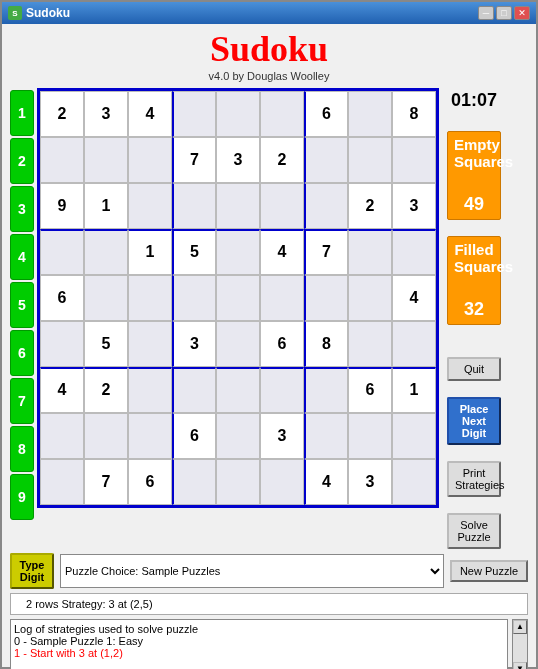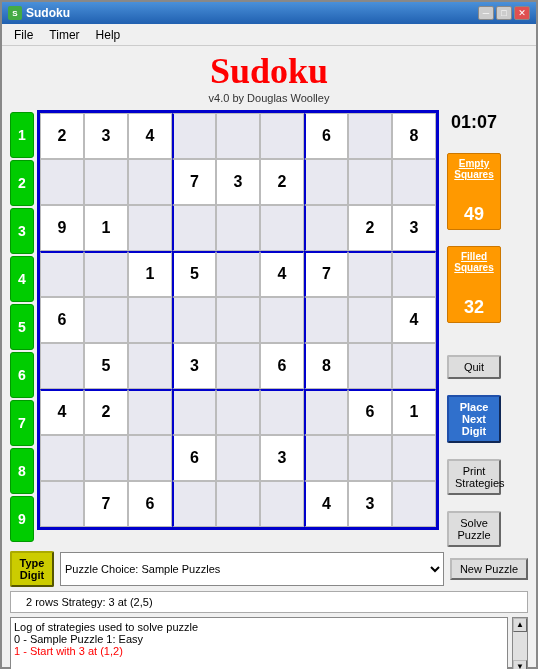--- a/index.html
+++ b/index.html
@@ -204,24 +204,23 @@
 
     .status-box {
       background: #ff9900;
       border: 1px solid #cc7700;
       padding: 4px 6px;
       text-align: center;
       width: 54px;
       border-radius: 2px;
     }
     .status-box .label {
-      font-size: 10px;
+      font-size: 15px;
       font-weight: bold;
       color: white;
-      text-decoration: underline;
     }
     .status-box .value {
       font-size: 18px;
       font-weight: bold;
       color: white;
       margin-top: 24px;
     }
 
     .sidebar-spacer { flex: 1; }
 
@@ -362,25 +361,20 @@
   <div class="title-bar">
     <div class="title-bar-icon">S</div>
     <span class="title-bar-text">Sudoku</span>
     <div class="title-bar-controls">
       <div class="title-btn">─</div>
       <div class="title-btn">□</div>
       <div class="title-btn close">✕</div>
     </div>
   </div>
 
-  <div class="menu-bar">
-    <span class="menu-item">File</span>
-    <span class="menu-item">Timer</span>
-    <span class="menu-item">Help</span>
-  </div>
 
   <div class="main-content">
     <div class="app-title">Sudoku</div>
     <div class="app-subtitle">v4.0 by Douglas Woolley</div>
 
     <div class="content-area">
 
       <div class="grid-area">
         <div class="row-labels" id="row-labels-container">
 

